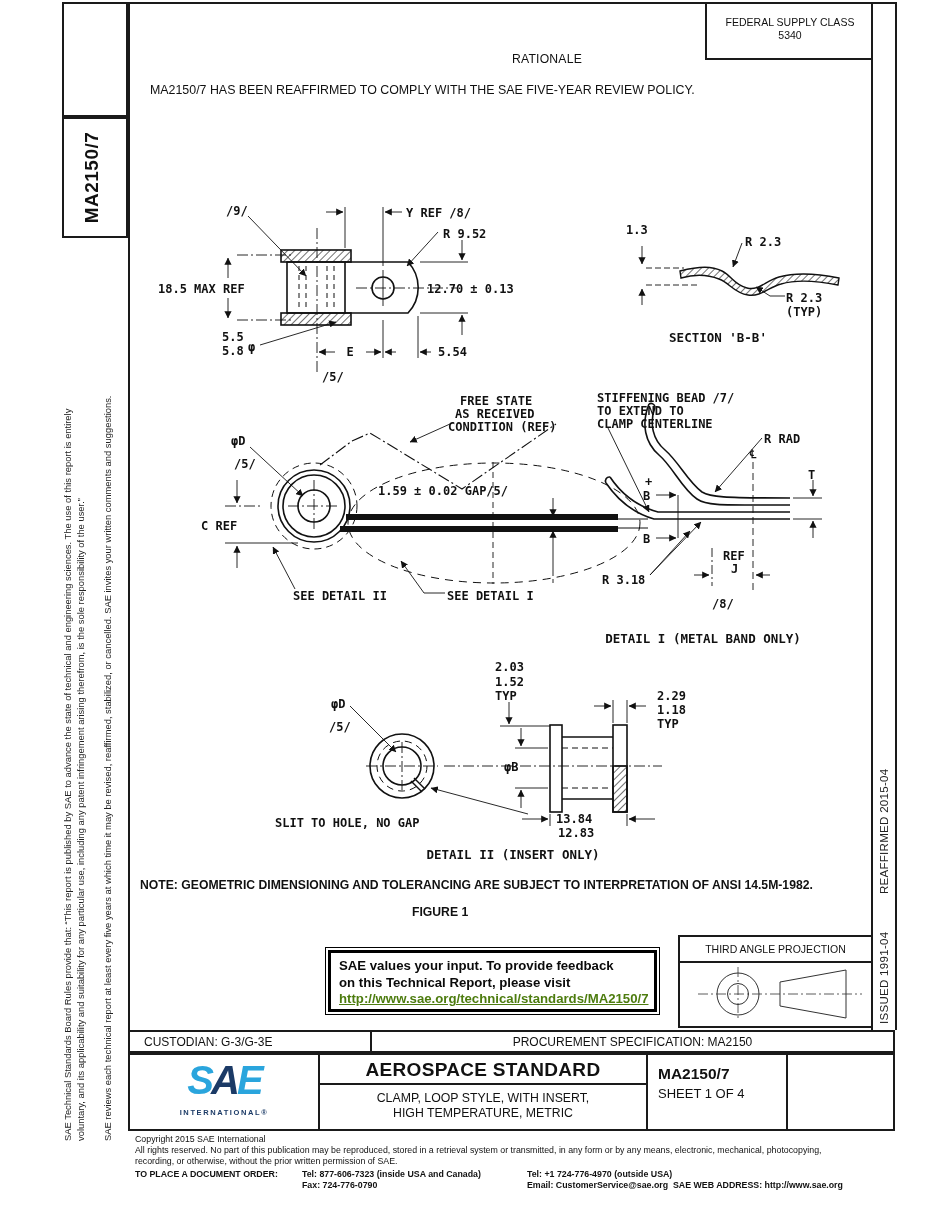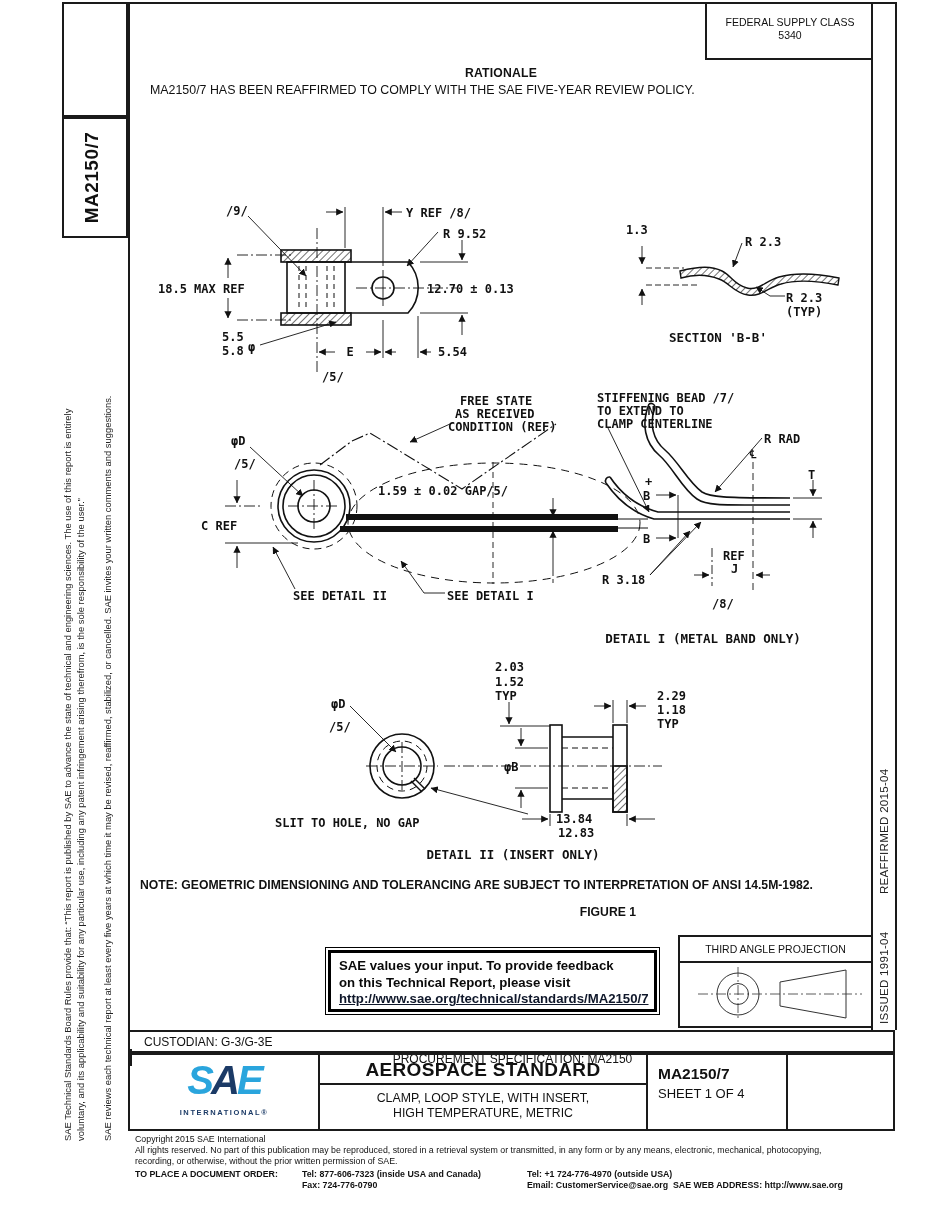--- a/index.html
+++ b/index.html
@@ -28,28 +28,28 @@
   
   .dl { font:bold 12px "DejaVu Sans Mono", monospace; fill:#111; }
   .dl-cap { font:bold 12.5px "DejaVu Sans Mono", monospace; fill:#111; }
   .note-line { font-weight:bold; font-size:12.2px; }
   .figcap { font-weight:bold; font-size:12.2px; }
 
   
   .fb-outer { border:1px solid #000; padding:2px; background:#fff; }
   .fb-inner { border:3px solid #000; height:100%; padding:5px 8px 4px 8px; }
   .fb-line { font-size:13.2px; font-weight:bold; line-height:16.5px; color:#0a0a0a; }
-  .fb-url  { font-size:13.2px; font-weight:bold; line-height:16.5px; color:#0f172a; text-decoration:underline; }
+  .fb-url  { font-size:13.2px; font-weight:bold; line-height:16.5px; color:#4d7c0f; text-decoration:underline; }
 
   
   .tap { border:2px solid #1a1a1a; }
   .tap-label { border-bottom:2px solid #1a1a1a; text-align:center; font-size:10.5px; padding-top:6px; height:26px; }
 
   
-  .cust-row { border:2px solid #1a1a1a; display:flex;flex-direction:column; }
+  .cust-row { border:2px solid #1a1a1a; display:flex; }
   .cust-cell { font-size:12px; padding:3px 0 0 14px; }
   .proc-cell { font-size:12px; text-align:center; padding-top:3px; flex:1; border-left:2px solid #1a1a1a; }
   .tblock { border:2px solid #1a1a1a; display:flex; }
   .tb-cell { border-left:2px solid #1a1a1a; }
   .tb-cell:first-child { border-left:none; }
   .aerostd { font-size:19px; font-weight:bold; text-align:center; letter-spacing:.3px;
              border-bottom:2px solid #1a1a1a; padding-top:4px; height:30px; }
   .subtitle { font-size:12.3px; text-align:center; line-height:15px; padding-top:6px; }
   .tb-num { font-size:15.5px; font-weight:bold; padding:10px 0 0 10px; }
   .tb-sheet { font-size:13px; padding:3px 0 0 10px; }
@@ -85,21 +85,21 @@
   <div class="vtext issued" style="left:878px;top:1024px;">
     <span>ISSUED 1991-04</span>
     <span>REAFFIRMED 2015-04</span>
   </div>
 
   <div class="abs fsc" style="left:705px;top:2px;width:168px;height:58px;text-align:center;">
     <div>FEDERAL SUPPLY CLASS</div>
     <div>5340</div>
   </div>
 
-  <div class="abs rationale" style="left:420px;top:66px;width:162px;text-align:center;font-weight:bold;">RATIONALE</div>
+  <div class="abs rationale" style="left:420px;top:52px;width:162px;text-align:right;">RATIONALE</div>
   <div class="abs reaffirm" style="left:150px;top:83px;">MA2150/7 HAS BEEN REAFFIRMED TO COMPLY WITH THE SAE FIVE-YEAR REVIEW POLICY.</div>
 
   <svg class="abs" style="left:128px;top:190px;" width="745" height="690" viewBox="128 190 745 690">
     <defs>
       <marker id="ah" viewBox="0 0 10 10" refX="9.5" refY="5" markerWidth="8" markerHeight="8" orient="auto-start-reverse">
         <path d="M0,0 L10,5 L0,10 z" fill="#111"></path>
       </marker>
       <pattern id="hatch" width="5" height="5" patternTransform="rotate(45)" patternUnits="userSpaceOnUse">
         <line x1="0" y1="0" x2="0" y2="5" stroke="#333" stroke-width="1.4"></line>
       </pattern>
@@ -329,21 +329,21 @@
         <text class="dl" x="504" y="771">φB</text>
         <text class="dl" x="275" y="827">SLIT TO HOLE, NO GAP</text>
         <text class="dl" x="556" y="823">13.84</text>
         <text class="dl" x="558" y="837">12.83</text>
         <text class="dl-cap" x="513" y="859" text-anchor="middle">DETAIL II (INSERT ONLY)</text>
       </g>
     </g>
   </svg>
 
   <div class="abs note-line" style="left:140px;top:878px;">NOTE:  GEOMETRIC DIMENSIONING AND TOLERANCING ARE SUBJECT TO INTERPRETATION OF ANSI 14.5M-1982.</div>
-  <div class="abs figcap" style="left:436px;top:905px;width:200px;text-align:right;">FIGURE 1</div>
+  <div class="abs figcap" style="left:412px;top:905px;width:200px;text-align:left;">FIGURE 1</div>
 
   <div class="abs fb-outer" style="left:325px;top:947px;width:335px;height:68px;">
     <div class="fb-inner">
       <div class="fb-line">SAE values your input. To provide feedback</div>
       <div class="fb-line">on this Technical Report, please visit</div>
       <div class="fb-url">http://www.sae.org/technical/standards/MA2150/7</div>
     </div>
   </div>
 
   <div class="abs tap" style="left:678px;top:935px;width:195px;height:93px;">

